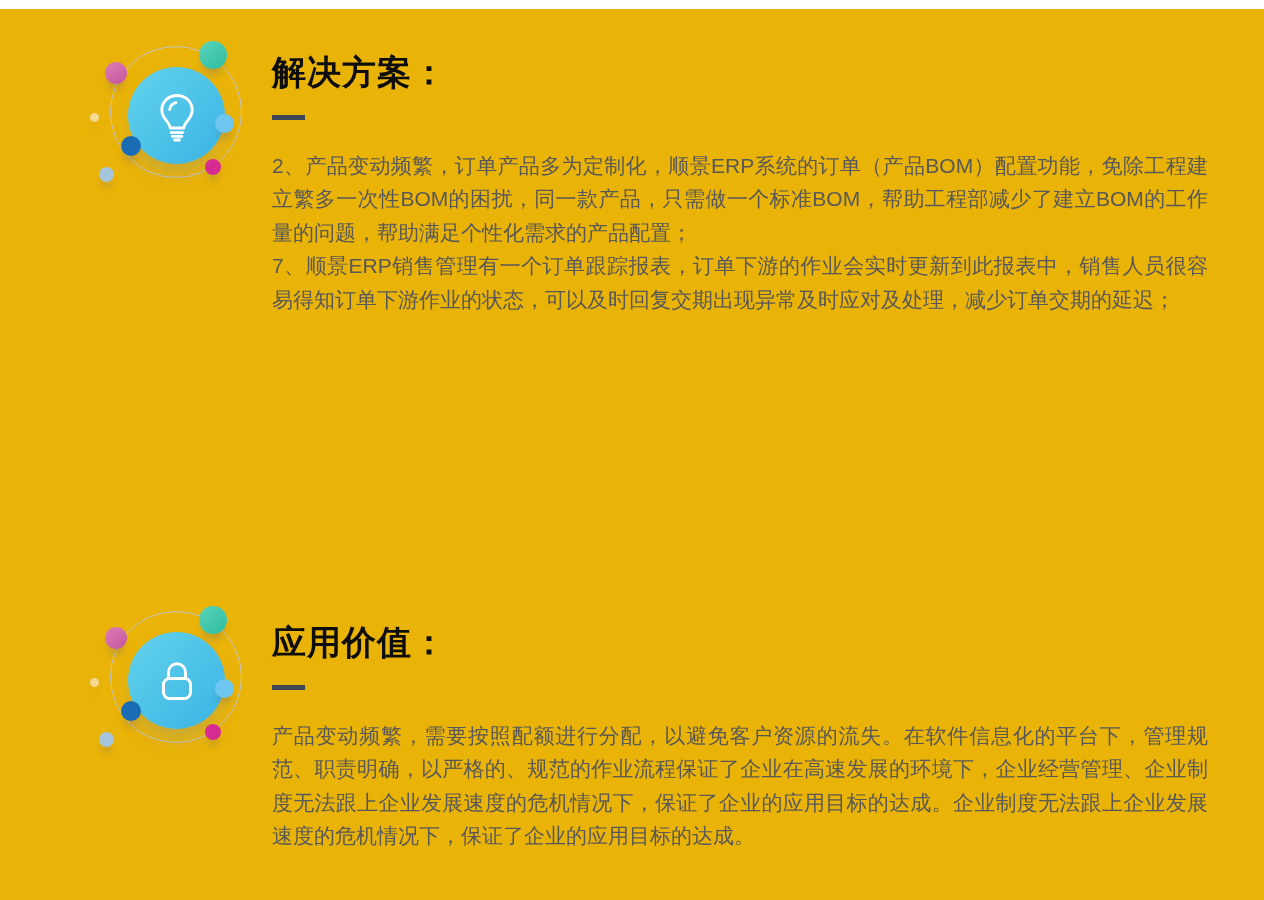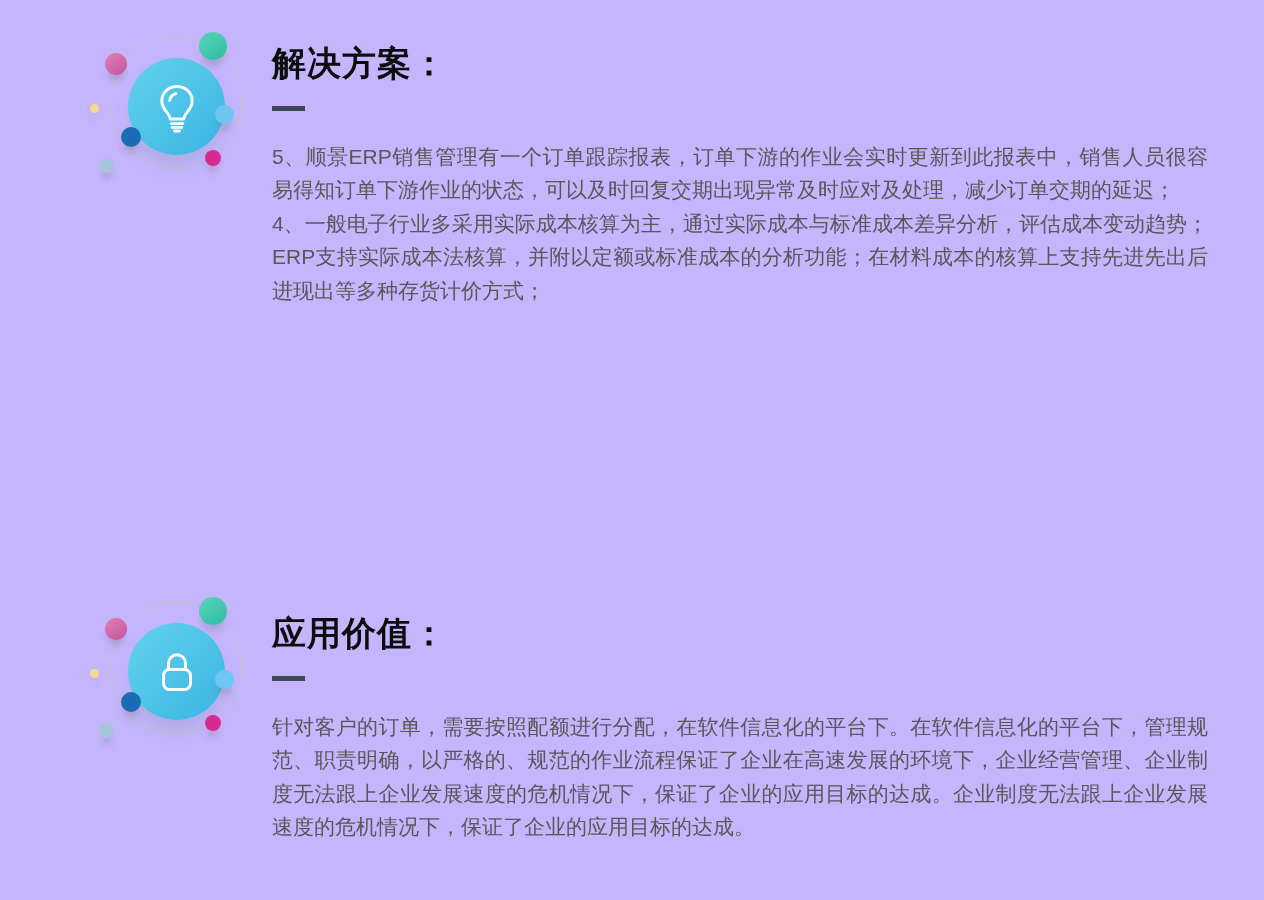--- a/index.html
+++ b/index.html
@@ -3,21 +3,21 @@
 <meta charset="utf-8">
 <style>
   * { margin: 0; padding: 0; box-sizing: border-box; }
   html, body { background: #ffffff; }
   body {
     width: 1264px; height: 900px;
     position: relative;
     font-family: "Liberation Sans", "DejaVu Sans", sans-serif;
     overflow: hidden;
   }
-  .page { position: absolute; inset: 0; background: #c4b5fd; }
+  .page { position: absolute; inset: 0; background: #eab308; margin-top: 9px; }
 
   
   .icon-cluster { position: absolute; width: 165px; height: 155px; }
   .cluster-1 { left: 85px; top: 28px; }
   .cluster-2 { left: 85px; top: 593px; }
 
   .ring {
     position: absolute; left: 25px; top: 9px;
     width: 132px; height: 132px;
     border: 1px solid #c3c3c3; border-radius: 50%;
@@ -83,22 +83,22 @@
     <div class="dot dot-dkblue"></div>
     <div class="dot dot-yellow"></div>
     <div class="dot dot-bluegray"></div>
     <div class="dot dot-magenta"></div>
   </div>
 
   <div class="content content-1">
     <h2 class="section-title">解决方案：</h2>
     <div class="title-dash"></div>
     <div class="body-text">
-      <p>5、顺景ERP销售管理有一个订单跟踪报表，订单下游的作业会实时更新到此报表中，销售人员很容易得知订单下游作业的状态，可以及时回复交期出现异常及时应对及处理，减少订单交期的延迟；</p>
-      <p>4、一般电子行业多采用实际成本核算为主，通过实际成本与标准成本差异分析，评估成本变动趋势；ERP支持实际成本法核算，并附以定额或标准成本的分析功能；在材料成本的核算上支持先进先出后进现出等多种存货计价方式；</p>
+      <p>2、产品变动频繁，订单产品多为定制化，顺景ERP系统的订单（产品BOM）配置功能，免除工程建立繁多一次性BOM的困扰，同一款产品，只需做一个标准BOM，帮助工程部减少了建立BOM的工作量的问题，帮助满足个性化需求的产品配置；</p>
+      <p>7、顺景ERP销售管理有一个订单跟踪报表，订单下游的作业会实时更新到此报表中，销售人员很容易得知订单下游作业的状态，可以及时回复交期出现异常及时应对及处理，减少订单交期的延迟；</p>
     </div>
   </div>
 
   <div class="icon-cluster cluster-2">
     <div class="ring"></div>
     <div class="dot dot-pink"></div>
     <div class="dot dot-teal"></div>
     <div class="main-circle">
       <span>
         <svg width="56" height="56" viewBox="0 0 56 56" fill="none" stroke="#ffffff" stroke-width="3" stroke-linecap="round" stroke-linejoin="round">
@@ -111,17 +111,17 @@
     <div class="dot dot-dkblue"></div>
     <div class="dot dot-yellow"></div>
     <div class="dot dot-bluegray"></div>
     <div class="dot dot-magenta"></div>
   </div>
 
   <div class="content content-2">
     <h2 class="section-title">应用价值：</h2>
     <div class="title-dash"></div>
     <div class="body-text">
-      <p>针对客户的订单，需要按照配额进行分配，在软件信息化的平台下。在软件信息化的平台下，管理规范、职责明确，以严格的、规范的作业流程保证了企业在高速发展的环境下，企业经营管理、企业制度无法跟上企业发展速度的危机情况下，保证了企业的应用目标的达成。企业制度无法跟上企业发展速度的危机情况下，保证了企业的应用目标的达成。</p>
+      <p>产品变动频繁，需要按照配额进行分配，以避免客户资源的流失。在软件信息化的平台下，管理规范、职责明确，以严格的、规范的作业流程保证了企业在高速发展的环境下，企业经营管理、企业制度无法跟上企业发展速度的危机情况下，保证了企业的应用目标的达成。企业制度无法跟上企业发展速度的危机情况下，保证了企业的应用目标的达成。</p>
     </div>
   </div>
 
 </div>
 
 </body></html>

